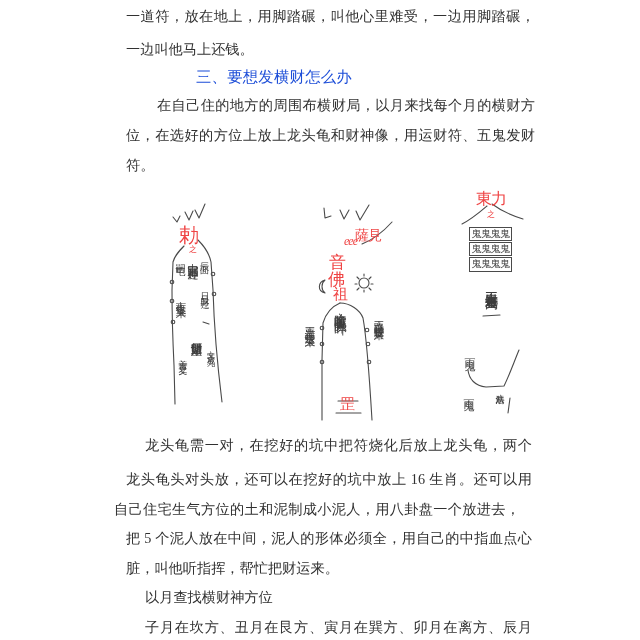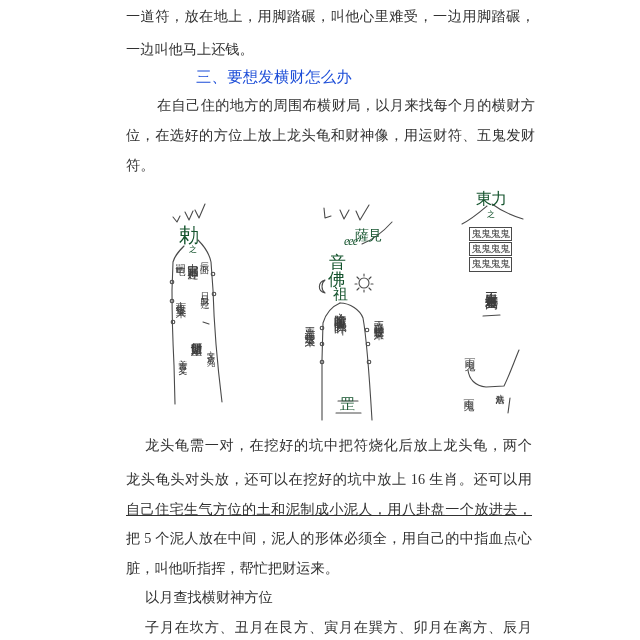--- a/index.html
+++ b/index.html
@@ -6,21 +6,21 @@
   body{width:640px;height:640px;background:#ffffff;position:relative;overflow:hidden;
        font-family:"Liberation Serif","DejaVu Serif",serif;color:#313131;}
   .line{position:absolute;font-size:14.2px;line-height:20px;white-space:nowrap;}
   .full{white-space:normal;text-align:justify;text-align-last:justify;}
   .heading{position:absolute;font-size:15.4px;line-height:20px;white-space:nowrap;color:#1d4ed8;letter-spacing:0.2px;}
   .figure-area{position:absolute;left:0;top:0;width:640px;height:640px;}
   .fig-svg{position:absolute;left:0;top:0;width:640px;height:640px;}
   .fig-svg path,.fig-svg rect,.fig-svg circle,.fig-svg line{fill:none;stroke:#4a4a4a;stroke-width:1.1;stroke-linecap:round;stroke-linejoin:round;}
   .vt{position:absolute;writing-mode:vertical-rl;line-height:1;color:#3d3d3d;white-space:nowrap;
       font-family:"Liberation Serif","DejaVu Serif",serif;}
-  .ht{position:absolute;line-height:1;color:#14532d;white-space:nowrap;
+  .ht{position:absolute;line-height:1;color:#ef4444;white-space:nowrap;
       font-family:"Liberation Serif","DejaVu Serif",serif;}
   .cursive{font-style:italic;letter-spacing:-1px;}
   .ghost-row{position:absolute;left:469px;width:43px;height:14px;border:1px solid #4a4a4a;box-sizing:border-box;
       font-size:10px;line-height:12px;text-align:center;letter-spacing:-0.5px;color:#3d3d3d;overflow:hidden;}
 </style>
 </head>
 <body>
 
 <div class="line full" style="left:126px;top:6px;width:409px;">一道符，放在地上，用脚踏碾，叫他心里难受，一边用脚踏碾，</div>
 <div class="line" style="left:126px;top:39px;">一边叫他马上还钱。</div>
@@ -98,18 +98,18 @@
   <div class="ghost-row" style="top:242px;">鬼鬼鬼鬼</div>
   <div class="ghost-row" style="top:257px;height:15px;">鬼鬼鬼鬼</div>
   <div class="vt" style="left:485px;top:282px;font-size:13px;letter-spacing:0.6px;">王鬼运财来黄金萬</div>
   <div class="vt" style="left:464px;top:350px;font-size:11px;letter-spacing:2px;">雨鬼</div>
   <div class="vt" style="left:463px;top:391px;font-size:11px;letter-spacing:1px;">雨鬼</div>
   <div class="vt" style="left:495px;top:387px;font-size:9px;letter-spacing:0.5px;">八斛法</div>
 </div>
 
 <div class="line full" style="left:145px;top:435px;width:387px;font-family:Liberation Serif, serif;">龙头龟需一对，在挖好的坑中把符烧化后放上龙头龟，两个</div>
 <div class="line full" style="left:126px;top:469px;width:406px;">龙头龟头对头放，还可以在挖好的坑中放上 16 生肖。还可以用</div>
-<div class="line full" style="left:126px;top:499px;width:406px;text-decoration:underline;">自己住宅生气方位的土和泥制成小泥人，用八卦盘一个放进去，</div>
+<div class="line full" style="left:114px;top:499px;width:406px;">自己住宅生气方位的土和泥制成小泥人，用八卦盘一个放进去，</div>
 <div class="line full" style="left:126px;top:528px;width:406px;">把 5 个泥人放在中间，泥人的形体必须全，用自己的中指血点心</div>
 <div class="line" style="left:126px;top:558px;">脏，叫他听指挥，帮忙把财运来。</div>
 
 <div class="line" style="left:145px;top:587px;">以月查找横财神方位</div>
 <div class="line full" style="left:145px;top:617px;width:387px;">子月在坎方、丑月在艮方、寅月在巽方、卯月在离方、辰月</div>
 
 </body></html>

